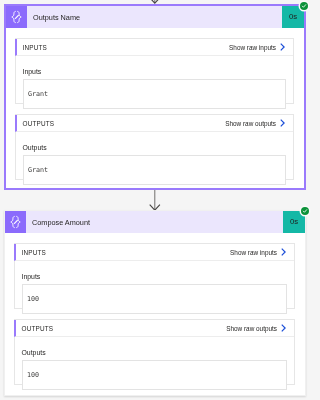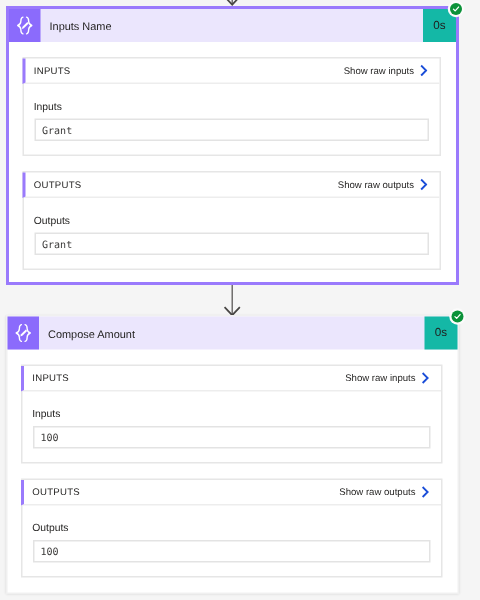--- a/index.html
+++ b/index.html
@@ -32,21 +32,21 @@
          height:66px;position:relative;}
   .panel + .panel{margin-top:10px;}
   .panel-head{display:flex;align-items:center;justify-content:space-between;height:17px;
               padding:0 8px 0 5.5px;border-bottom:1px solid #ededed;border-left:2px solid #9a7afc;
               box-sizing:border-box;margin-left:-1px;}
   .panel-head-label{font-size:6.4px;color:#201f1e;letter-spacing:.18px;}
   .raw-link{display:flex;align-items:center;font-size:6.4px;color:#201f1e;}
   .raw-link-text{margin-right:3.5px;}
   .panel-body{padding:12px 7.5px 0 6.5px;}
   .field-label{font-size:6.9px;color:#201f1e;line-height:8px;margin-bottom:3px;}
-  .field-box{border:1px solid #e3e3e3;background:#fff;height:15px;box-sizing:border-box;
+  .field-box{border:1px solid #e3e3e3;background:#fff;height:30px;box-sizing:border-box;
              display:flex;align-items:center;padding-left:4.5px;
              font-family:"DejaVu Sans Mono",monospace;font-size:6.7px;color:#3b3a39;}
 
 </style>
 </head>
 <body>
 
 <div class="canvas">
 
   <div class="connector" style="top:-17px;height:21px;">
@@ -58,21 +58,21 @@
 
   <div class="card card-selected" style="top:4px;">
     <div class="card-head">
       <div class="card-icon">
         <svg width="17" height="16" viewBox="0 0 34 32">
           <path d="M14.6 4.8 C12.0 5.2 11.8 7.6 11.8 10.2 C11.8 12.8 10.6 14.8 7.6 16 C10.6 17.2 11.8 19.2 11.8 21.8 C11.8 24.4 12.0 26.8 14.6 27.2" fill="none" stroke="#ffffff" stroke-width="1.8" stroke-linecap="round" stroke-linejoin="round"></path>
           <path d="M19.4 4.8 C22.0 5.2 22.2 7.6 22.2 10.2 C22.2 12.8 23.4 14.8 26.4 16 C23.4 17.2 22.2 19.2 22.2 21.8 C22.2 24.4 22.0 26.8 19.4 27.2" fill="none" stroke="#ffffff" stroke-width="1.8" stroke-linecap="round" stroke-linejoin="round"></path>
           <path d="M20.4 11.4 L22.2 13.2 L15.8 19.6 L13.0 20.6 L14.0 17.8 Z" fill="#ffffff"></path>
         </svg>
       </div>
-      <div class="card-title">Inputs Name</div>
+      <div class="card-title">Outputs Name</div>
       <div class="card-dur">0s</div>
       <div class="status-badge">
         <svg width="6" height="6" viewBox="0 0 12 12">
           <path d="M2.6 6.2 L4.9 8.5 L9.4 3.4" fill="none" stroke="#ffffff" stroke-width="1.7" stroke-linecap="round" stroke-linejoin="round"></path>
         </svg>
       </div>
     </div>
     <div class="card-body">
 
       <div class="panel">

